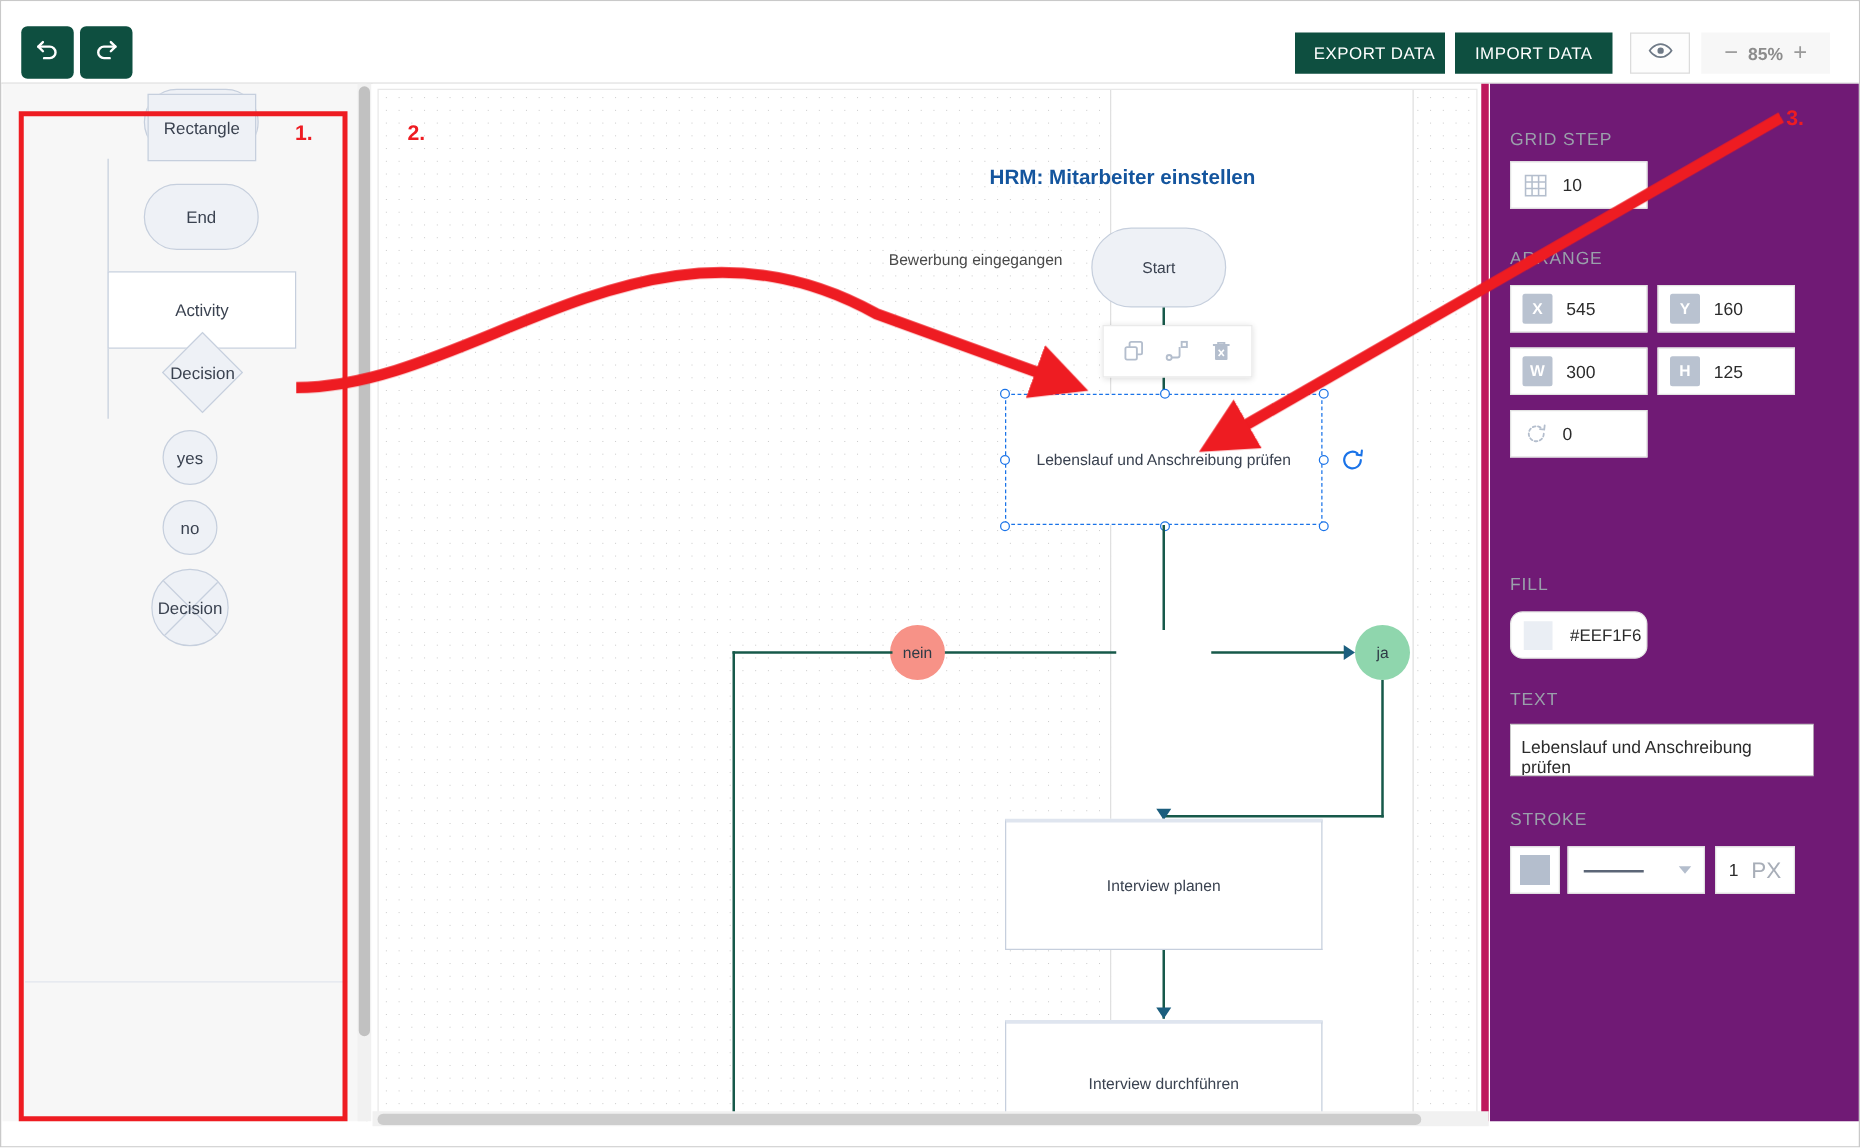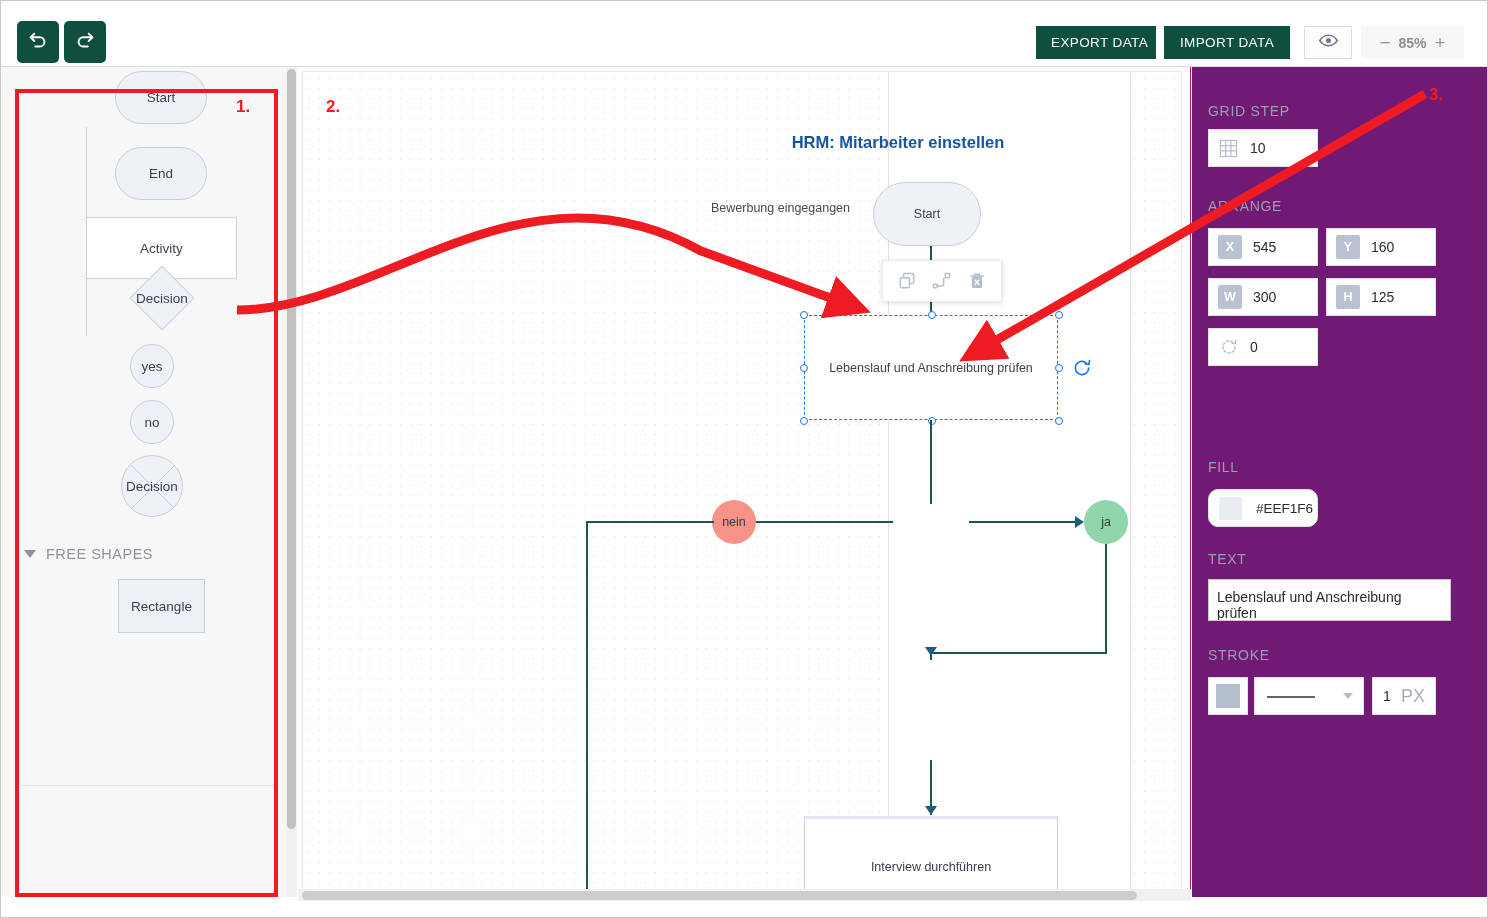--- a/index.html
+++ b/index.html
@@ -151,21 +151,21 @@
   .panel-div {
     position: absolute;
     height: 1px; background: #e2e6ee;
   }
 
   
   #canvas-area {
     position: absolute; left: 297px; top: 66px;
     width: 893px; height: 830px;
     background: #ffffff;
-    border-right: 1px solid #be185d;
+    border-right: 6px solid #be185d;
     overflow: hidden;
   }
   #canvas-page {
     position: absolute; left: 5px; top: 5px;
     width: 878px; height: 818px;
     background-color: #ffffff;
     background-image: radial-gradient(#c8c8c8 0.6px, transparent 0.7px);
     background-size: 10.2px 10.2px;
     background-position: 1px 1px;
     box-shadow: 0 0 0 1px #e8e8e8;
@@ -433,24 +433,20 @@
         <span style="position:absolute;left:0;top:0;width:100%;height:100%;">
           <svg width="62" height="62" viewBox="0 0 62 62">
             <line x1="5" y1="5" x2="57" y2="57" stroke="#c6cfdd" stroke-width="1"></line>
             <line x1="57" y1="5" x2="5" y2="57" stroke="#c6cfdd" stroke-width="1"></line>
           </svg>
         </span>
         <span style="position:relative; background:transparent;">Decision</span>
       </div>
     </div>
 
-    <div class="group-header" style="margin-top:470px;">
-      <span class="tri"></span>
-      <span>FREE SHAPES</span>
-    </div>
 
     <div class="palette">
       <div class="shape-item sh-rect-fill" style="left:116px; top:8px; width:87px; height:54px;">
         <span>Rectangle</span>
       </div>
     </div>
 
     <div class="panel-div" style="left:18px; top:718px; width:258px;"></div>
 
     <div class="palette">
@@ -543,20 +539,23 @@
       <div class="arrow-right" style="left:772px; top:444px;"></div>
       <div class="node n-circle-green" style="left:781px; top:428px; width:44px; height:44px;">
         <span>ja</span>
       </div>
 
       <div class="edge edge-v" style="left:802px; top:472px; height:110px;"></div>
       <div class="edge edge-h" style="left:627px; top:580px; width:177px;"></div>
       <div class="edge edge-v" style="left:627px; top:580px; height:8px;"></div>
       <div class="arrow-down" style="left:622px; top:575px;"></div>
 
+      <div class="node n-rect" style="left:501px; top:583px; width:254px; height:105px;">
+        <span>Interview planen</span>
+      </div>
 
       <div class="edge edge-v" style="left:627px; top:688px; height:55px;"></div>
       <div class="arrow-down" style="left:622px; top:734px;"></div>
 
       <div class="node n-rect" style="left:501px; top:744px; width:254px; height:105px;">
         <span style="margin-top:-6px;">Interview durchführen</span>
       </div>
     </div>
   </div>
 

